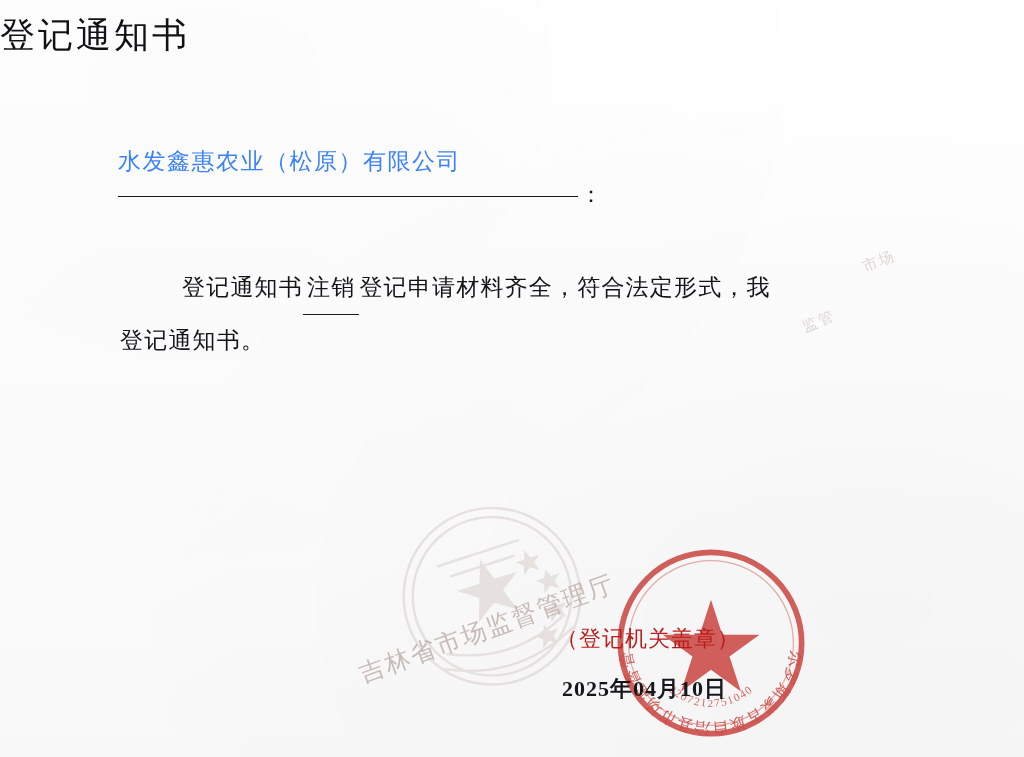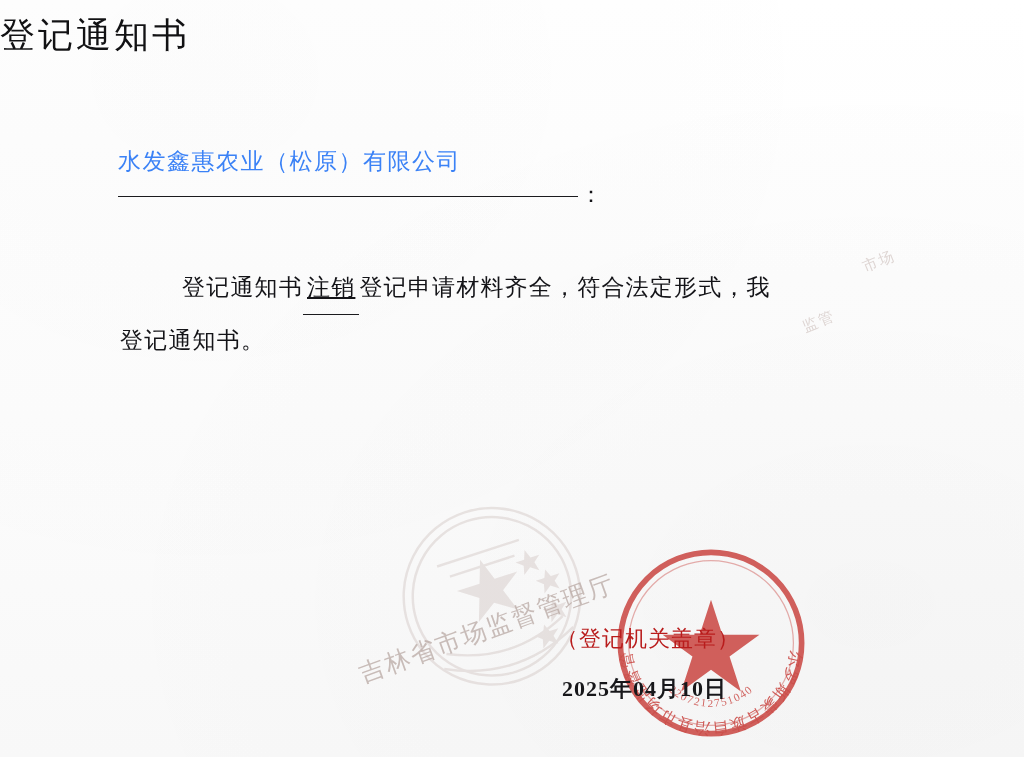--- a/index.html
+++ b/index.html
@@ -95,21 +95,20 @@
     color: #141418;
   }
   .indent {
     display: inline-block;
     width: 62px;
   }
   .filled-blank {
     display: inline-block;
     padding: 0 4px;
     border-bottom: 1.6px solid #1b1b1e;
-    text-decoration: underline;
   }
 
   .sign-label {
     position: absolute;
     top: 624px;
     left: 556px;
     font-size: 22px;
     letter-spacing: 1px;
     color: #b91c1c;
     z-index: 3;

